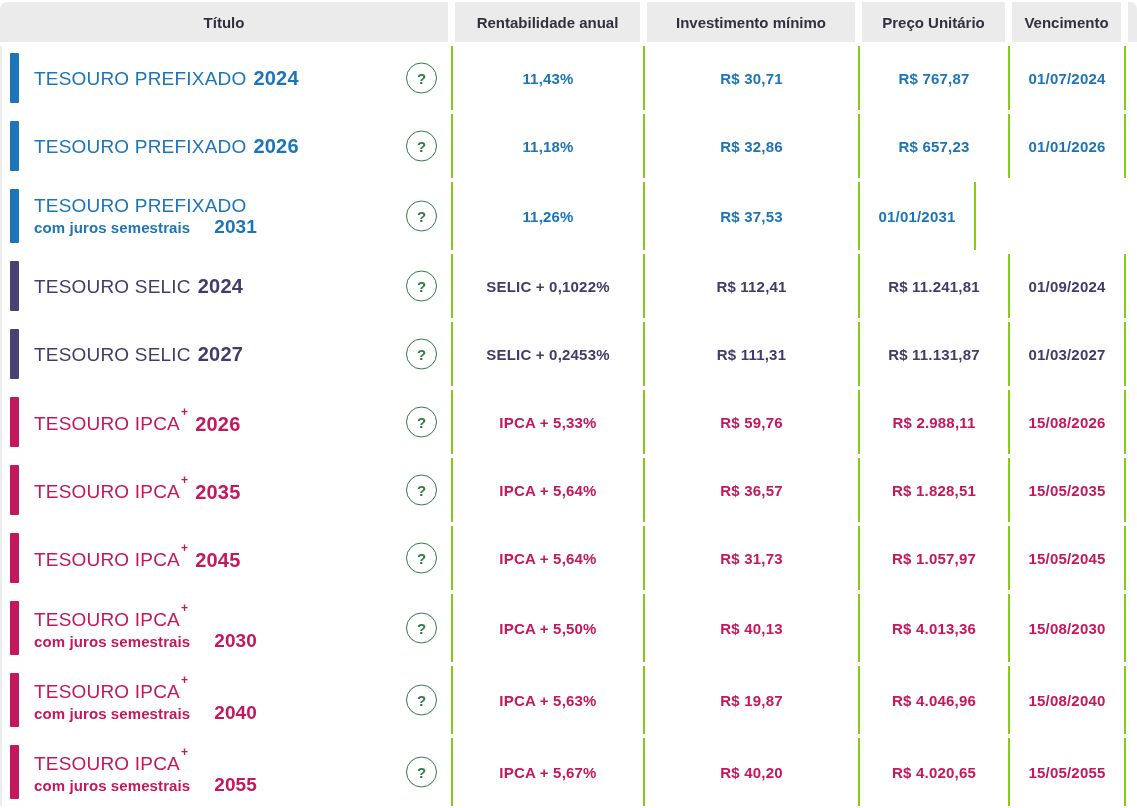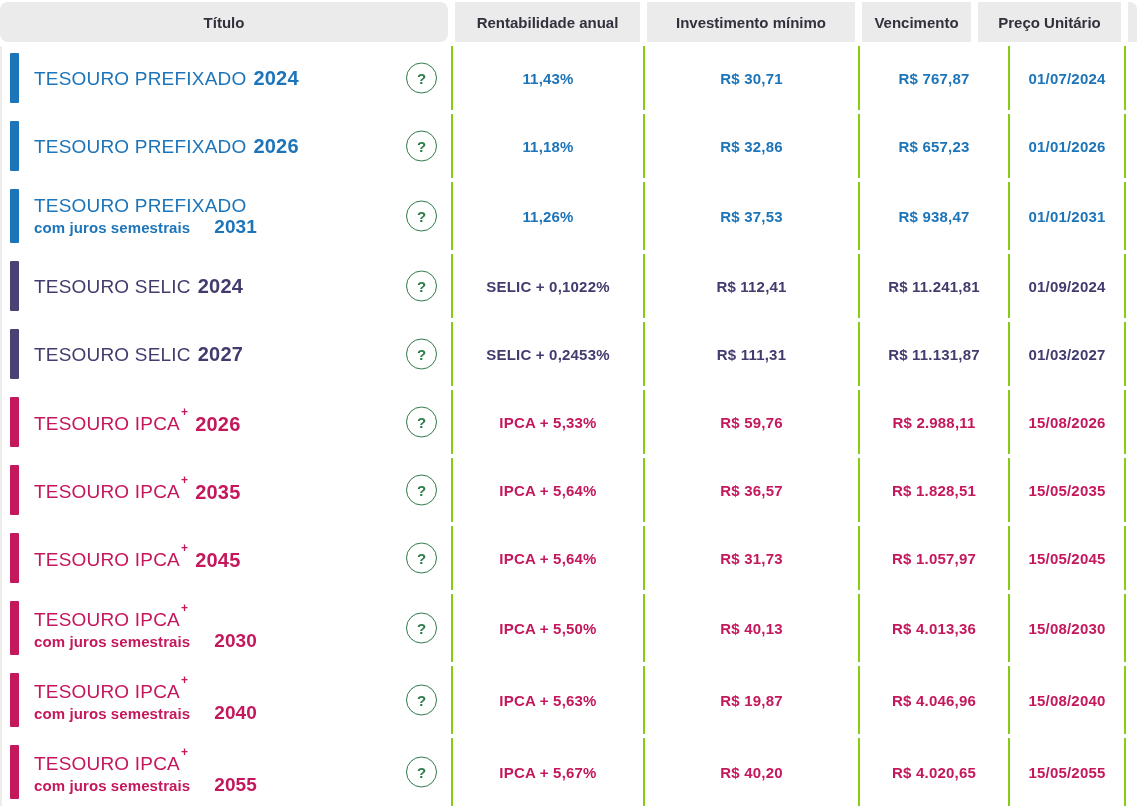--- a/index.html
+++ b/index.html
@@ -15,21 +15,21 @@
   .thead{
     display:flex;gap:7px;height:40px;margin-bottom:4px;
   }
   .hcell{
     background:var(--header-bg);
     color:var(--header-text);
     font-size:15px;font-weight:bold;
     display:flex;align-items:center;justify-content:center;
     box-sizing:border-box;
   }
-  .hcell.c-title{width:448px;border-top-left-radius:7px;border-radius:8px;}
+  .hcell.c-title{width:448px;border-top-left-radius:7px;}
   .hcell.c-rate{width:185px;}
   .hcell.c-min{width:208px;}
   .hcell.c-price{width:143px;}
   .hcell.c-due{width:109px;}
   .hcell.c-sliver{flex:1;border-top-right-radius:7px;}
 
   
   .rows{display:flex;flex-direction:column;gap:4px;
         border-left:2px solid #ededed;}
   .row{
@@ -78,22 +78,22 @@
   .row--ipca .bar{background:var(--ipca);}
 </style>
 </head>
 <body>
 
 <div class="page">
   <div class="thead">
     <div class="hcell c-title">Título</div>
     <div class="hcell c-rate">Rentabilidade anual</div>
     <div class="hcell c-min">Investimento mínimo</div>
+    <div class="hcell c-price">Preço Unitário</div>
     <div class="hcell c-due">Vencimento</div>
-    <div class="hcell c-price">Preço Unitário</div>
     <div class="hcell c-sliver"></div>
   </div>
   <div class="rows" id="rows">
   <div class="row row--prefixado">
     <div class="cell c-title">
       <span class="bar"></span>
       <div class="tinfo">
         <div class="line1">
           <span class="tname">TESOURO PREFIXADO</span><span class="tyear y1">2024</span>
         </div>
@@ -154,23 +154,20 @@
         </div>
       </div>
       <span class="help">?</span>
     </div>
     <div class="cell c-rate">
           <span class="val">11,26%</span>
         </div>
     <div class="cell c-min">
           <span class="val">R$ 37,53</span>
         </div>
-    <div class="cell c-price">
-          <span class="val">R$ 938,47</span>
-        </div>
     <div class="cell c-due">
           <span class="val">01/01/2031</span>
         </div>
     <div class="cell c-sliver"></div>
   </div>
 
   <div class="row row--selic">
     <div class="cell c-title">
       <span class="bar"></span>
       <div class="tinfo">

